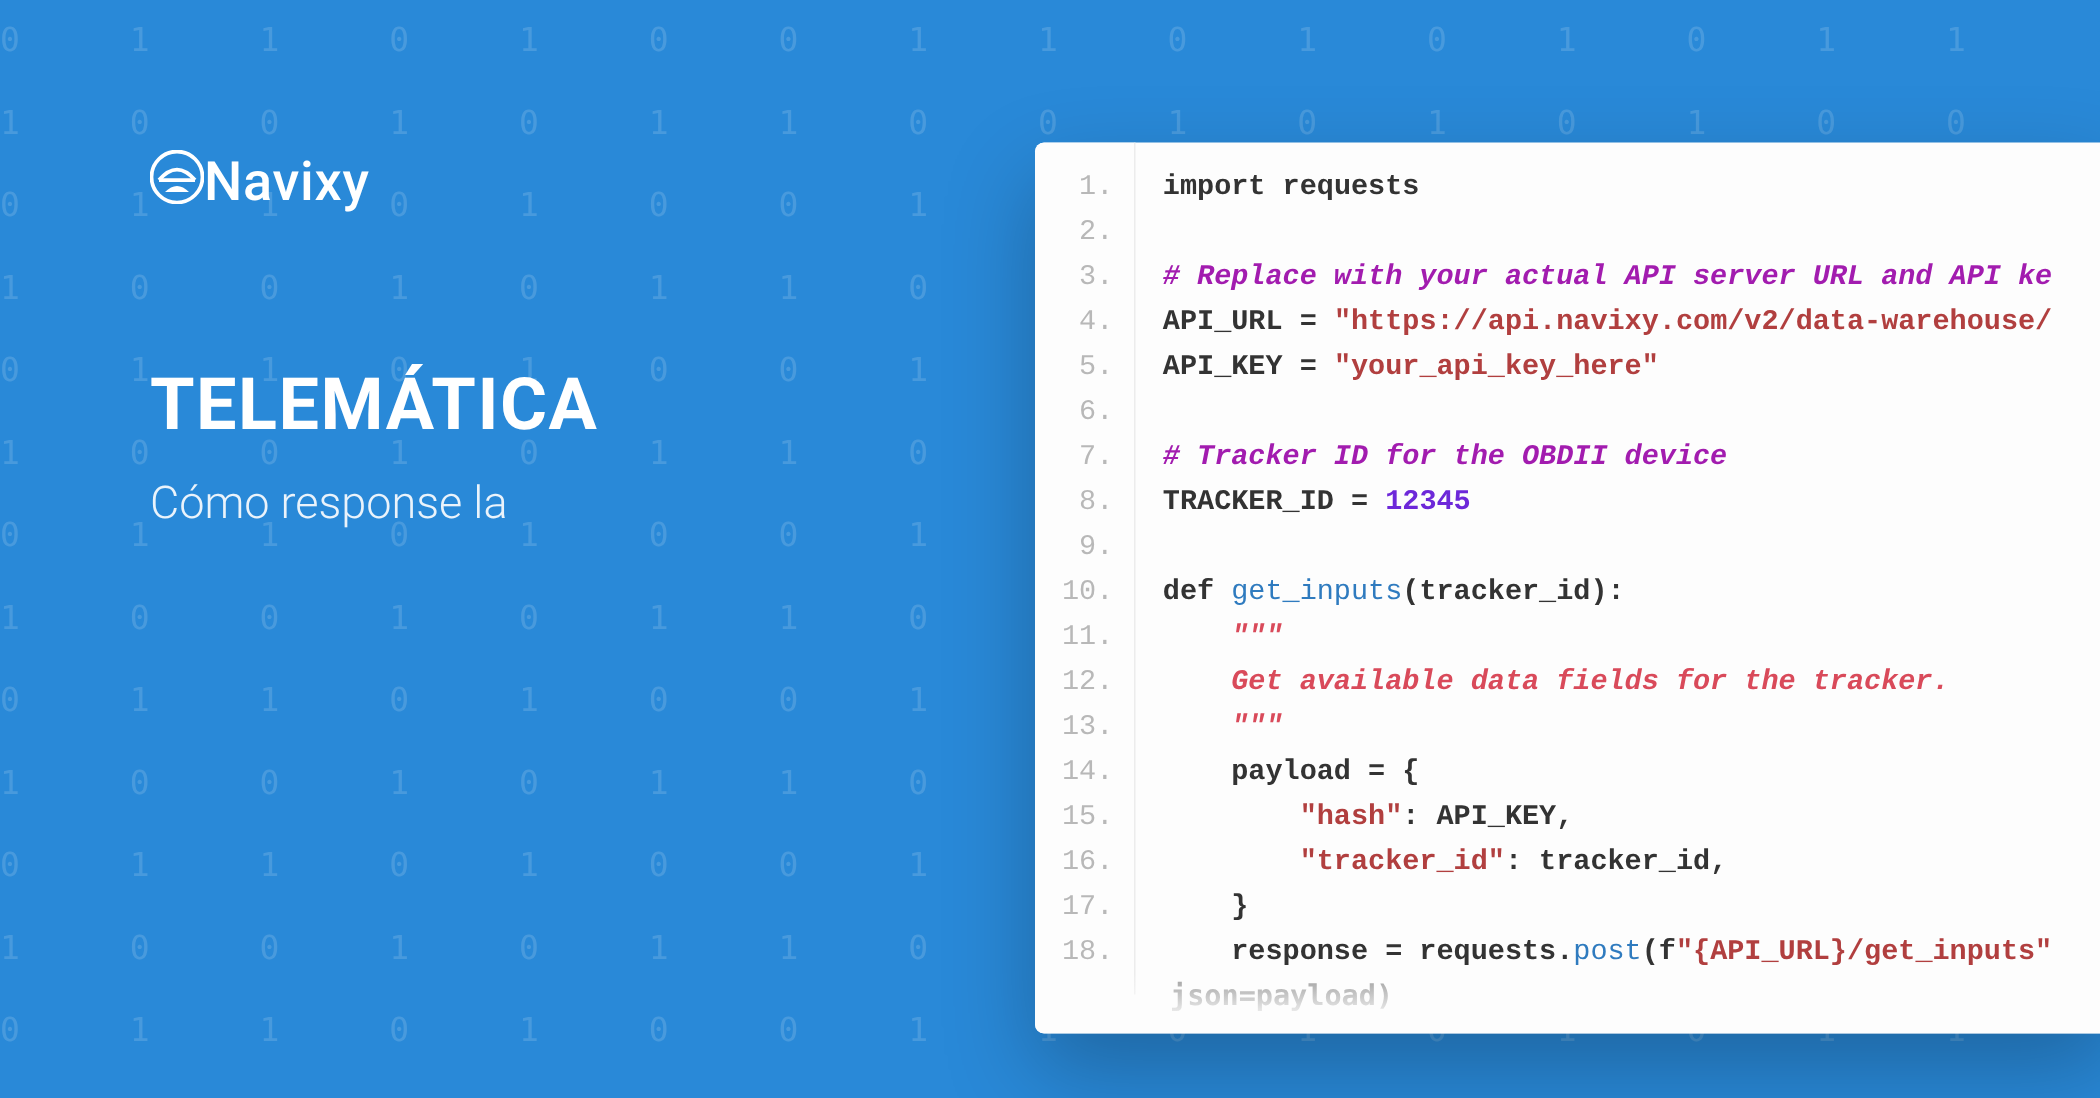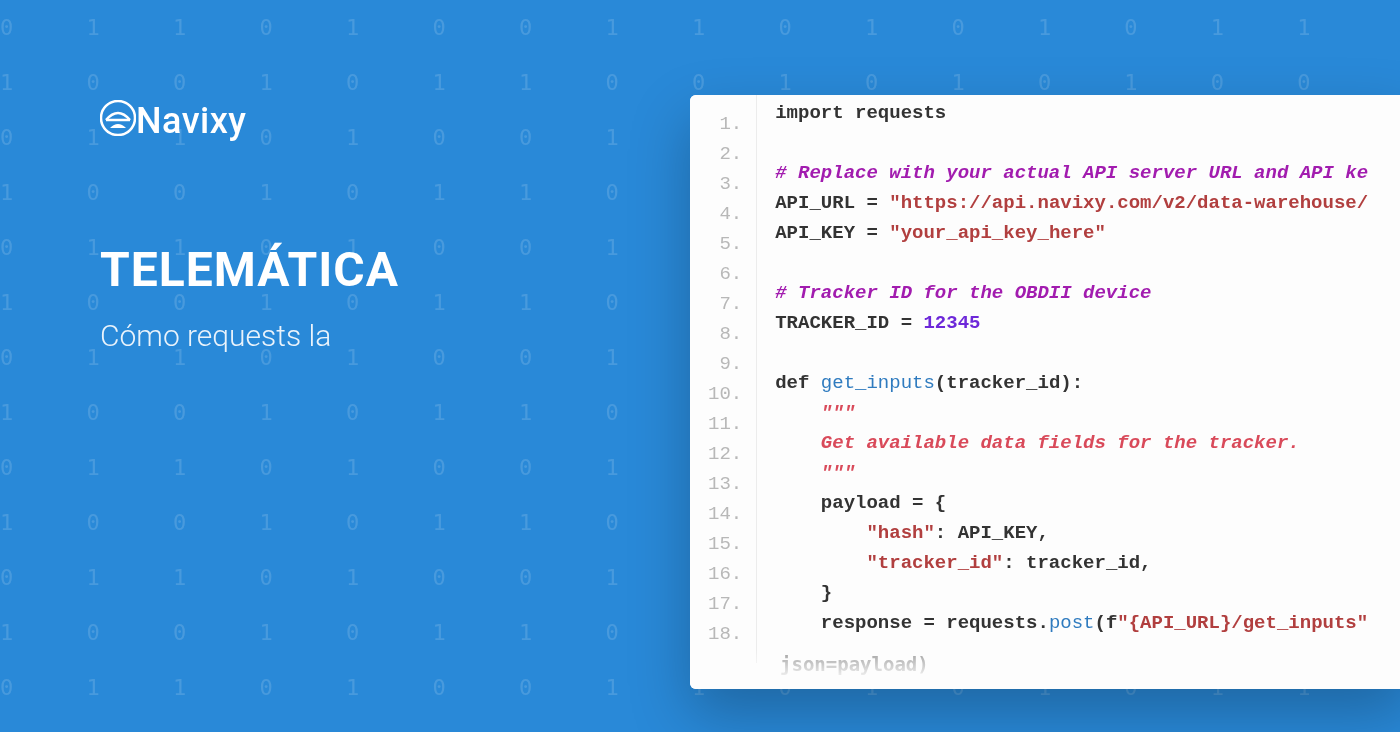--- a/index.html
+++ b/index.html
@@ -78,21 +78,21 @@
   .gutter {
     background: #fdfdfd;
     color: #b8b8b8;
     text-align: right;
     padding: 14px 14px 14px 18px;
     border-right: 1px solid #ececec;
     user-select: none;
     white-space: pre;
   }
   .code {
-    padding: 3px 18px;
+    padding: 14px 18px;
     white-space: pre;
     color: #333;
     font-weight: 600;
   }
   .kw { color: #333; font-weight: 700; }
   .comment { color: #a21caf; font-style: italic; font-weight: 600; }
   .str { color: #b13f3f; font-weight: 700; }
   .num { color: #6d28d9; font-weight: 700; }
   .func { color: #2f7bbf; font-weight: 400; }
   .doc { color: #d94a5a; font-style: italic; font-weight: 700; }
@@ -137,21 +137,21 @@
     </svg>
   </span>
   <span class="logo-text">Navixy</span>
 </div>
 
 <div class="headline">
   <h1>
     <span>TELEMÁTICA</span><br>
   </h1>
   <div class="subtitle">
-    <span>Cómo requests la</span><br>
+    <span>Cómo response la</span><br>
   </div>
 </div>
 
 <div class="code-card">
   <div class="code-body">
     <div class="gutter" id="gutter">1.
 2.
 3.
 4.
 5.

